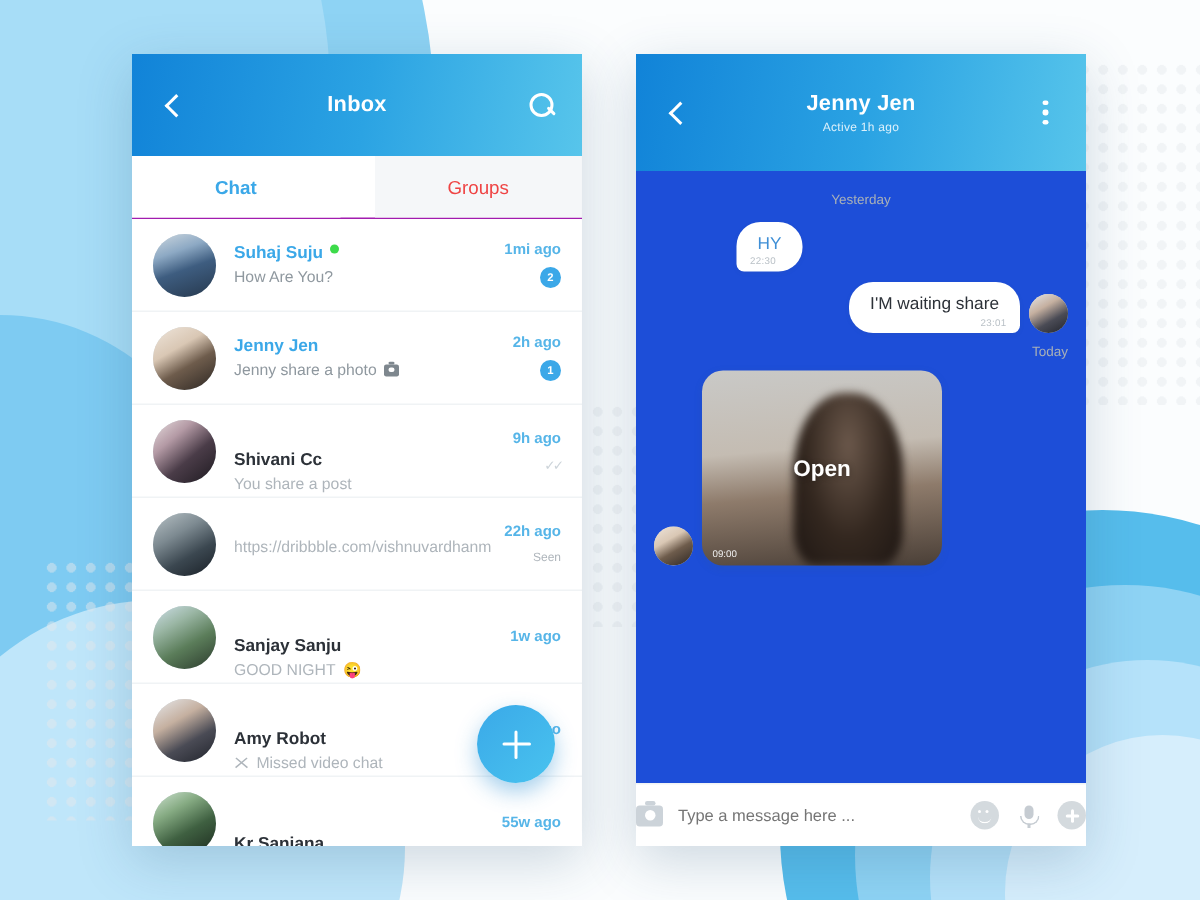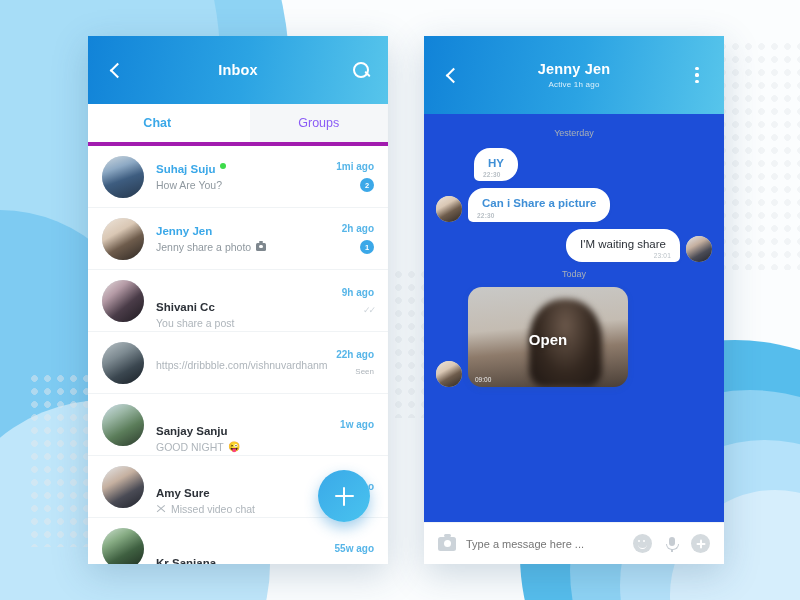--- a/index.html
+++ b/index.html
@@ -73,27 +73,27 @@
     content: ""; position: absolute; left: 14px; top: 14px; width: 7px; height: 2px;
     background: #fff; transform: rotate(45deg); border-radius: 1px;
   }
   .ic-kebab {
     width: 22px; height: 22px; flex: 0 0 22px; display: flex; flex-direction: column;
     align-items: center; justify-content: center; gap: 3px; cursor: pointer;
   }
   .ic-kebab i { width: 3.2px; height: 3.2px; background: #fff; border-radius: 50%; display: block; }
 
   
-  .tabs { display: flex; height: 42px; border-bottom: 4px solid #a21caf; gap: 23px; }
+  .tabs { display: flex; height: 42px; border-bottom: 1px solid #a21caf; gap: 23px; }
   .tab {
     flex: 1; display: flex; align-items: center; justify-content: center;
     font-size: 12.5px; cursor: pointer;
   }
   .tab.active { background: #fff; color: #3ba8e8; font-weight: bold; }
-  .tab.inactive { background: #f5f7f9; color: #8b5cf6; text-align: right; }
+  .tab.inactive { background: #f5f7f9; color: #ef4444; text-align: right; }
 
   
   .list { height: 418px; overflow: hidden; background: #f7f9fa; }
   .row {
     height: 62px; background: #fff; display: flex; align-items: center;
     padding: 0 14px; border-bottom: 1px solid #f0f3f5; position: relative;
   }
   .avatar {
     width: 42px; height: 42px; border-radius: 50%; flex: 0 0 42px;
     background: #cfd8de; overflow: hidden; position: relative;
@@ -161,63 +161,63 @@
   }
   .fab::before, .fab::after { content: ""; position: absolute; background: #fff; border-radius: 1px; }
   .fab::before { width: 19px; height: 2.6px; }
   .fab::after { width: 2.6px; height: 19px; }
 
   
   .thread {
     height: 408px; background: #1d4ed8; padding: 10px 12px 4px; overflow: hidden; position: relative;
   }
   .daysep { text-align: center; font-size: 9px; color: #a8b0b7; margin: 4px 0 10px; }
-  .daysep.today { margin: 2px 0 8px; }
+  .daysep.today { margin: 2px 0 8px; text-align: right; }
   .msg { display: flex; align-items: flex-end; margin-bottom: 7px; }
   .msg.out { justify-content: flex-end; }
   .msg-av {
     width: 26px; height: 26px; border-radius: 50%; flex: 0 0 26px; overflow: hidden;
     background: #ccd5dc; position: relative;
   }
   .msg-av i { position: absolute; inset: 0; display: block; }
   .bubble {
     background: #fff; border-radius: 16px; padding: 8px 14px 11px;
     box-shadow: 0 1px 3px rgba(60,90,120,.10); position: relative;
     max-width: 200px; font-size: 11.5px; line-height: 1.25;
   }
-  .bubble.in { color: #3f8fd6; margin-left: 6px; border-bottom-left-radius: 5px; font-weight: bold; }
+  .bubble.in { color: #3f8fd6; margin-left: 23px; border-bottom-left-radius: 5px; }
   .bubble.out { color: #2c3138; margin-right: 6px; border-bottom-right-radius: 5px; }
   .bubble .tm {
     position: absolute; bottom: 2px; font-size: 6.5px; color: #b9c0c6; letter-spacing: .2px;
   }
   .bubble.in .tm { left: 9px; }
   .bubble.out .tm { right: 9px; }
   .nudge { margin-left: 32px; }
   .photo {
-    width: 160px; height: 100px; border-radius: 14px; overflow: hidden; position: relative;
+    width: 160px; height: 130px; border-radius: 14px; overflow: hidden; position: relative;
     margin-left: 6px; box-shadow: 0 2px 6px rgba(60,90,120,.14);
     background: linear-gradient(175deg,#c9c9c7 0%,#c4bcb2 40%,#8e7b6b 62%,#4a3f37 100%);
   }
   .photo::before {
     content: ""; position: absolute; left: 38%; top: 12%; width: 46%; height: 88%;
     background: radial-gradient(ellipse at 50% 30%, #6b584b 0%, #33271f 55%, #1d1613 100%);
     border-radius: 46% 46% 20% 20%; filter: blur(3px);
   }
   .photo .open {
     position: absolute; left: 0; right: 0; top: 44%; text-align: center;
     color: #fff; font-size: 15px; font-weight: bold; text-shadow: 0 1px 4px rgba(0,0,0,.3);
   }
   .photo .tm {
     position: absolute; left: 7px; bottom: 4px; font-size: 6.5px; color: #efefef;
   }
 
   
   .composer {
     height: 42px; background: #fff; display: flex; align-items: center;
-    padding: 0 14px; gap: 10px; border-top: 1px solid #f0f3f5;
+    padding: 0 0; gap: 10px; border-top: 1px solid #f0f3f5;
   }
   .ic-cam {
     width: 18px; height: 14px; border-radius: 2.5px; background: #ccd3d9;
     position: relative; flex: 0 0 18px; cursor: pointer;
   }
   .ic-cam::before {
     content: ""; position: absolute; left: 5.5px; top: 3.2px; width: 7px; height: 7px;
     border-radius: 50%; background: #fff;
   }
   .ic-cam::after {
@@ -380,21 +380,21 @@
       <div class="row-right">
         <div class="row-time">1w ago</div>
       </div>
     </div>
 
     <div class="row">
       <div class="avatar av6">
           <i></i>
         </div>
       <div class="row-main">
-        <div class="row-name read">Amy Sure</div>
+        <div class="row-name read">Amy Robot</div>
         <div class="row-msg muted">
           <span class="ic-missed"></span>
           <span>Missed video chat</span>
         </div>
       </div>
       <div class="row-right">
         <div class="row-time">22w ago</div>
       </div>
     </div>
 
@@ -434,29 +434,20 @@
 
     <div class="daysep">Yesterday</div>
 
     <div class="msg in nudge">
       <div class="bubble in">
         <span>HY</span>
         <span class="tm">22:30</span>
       </div>
     </div>
 
-    <div class="msg in">
-      <div class="msg-av av2">
-          <i></i>
-        </div>
-      <div class="bubble in">
-        <span>Can i Share a picture</span>
-        <span class="tm">22:30</span>
-      </div>
-    </div>
 
 
     <div class="msg out">
       <div class="bubble out">
         <span>I'M waiting share</span>
         <span class="tm">23:01</span>
       </div>
       <div class="msg-av av6">
           <i></i>
         </div>

